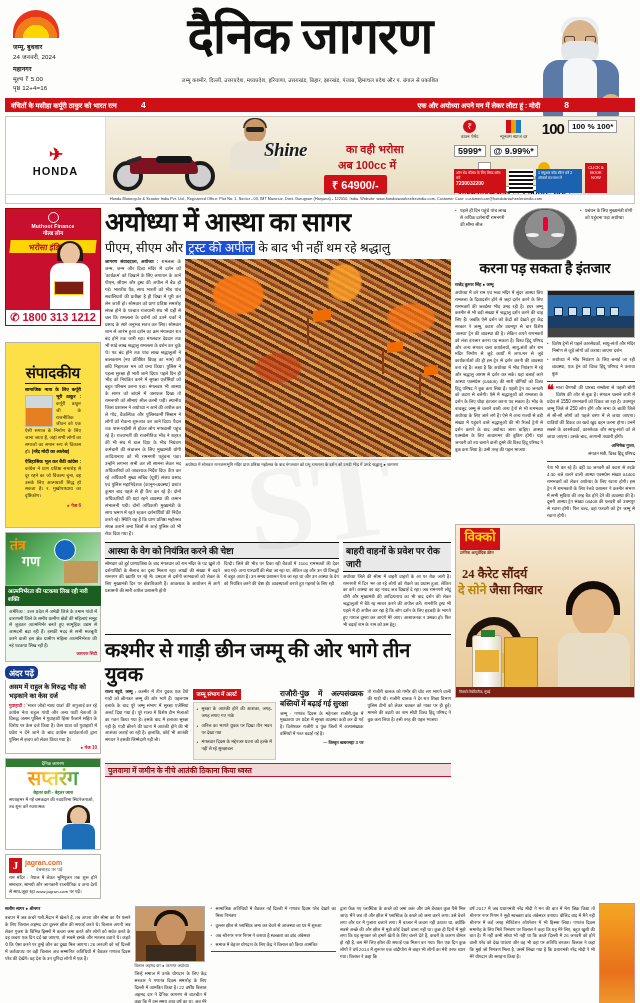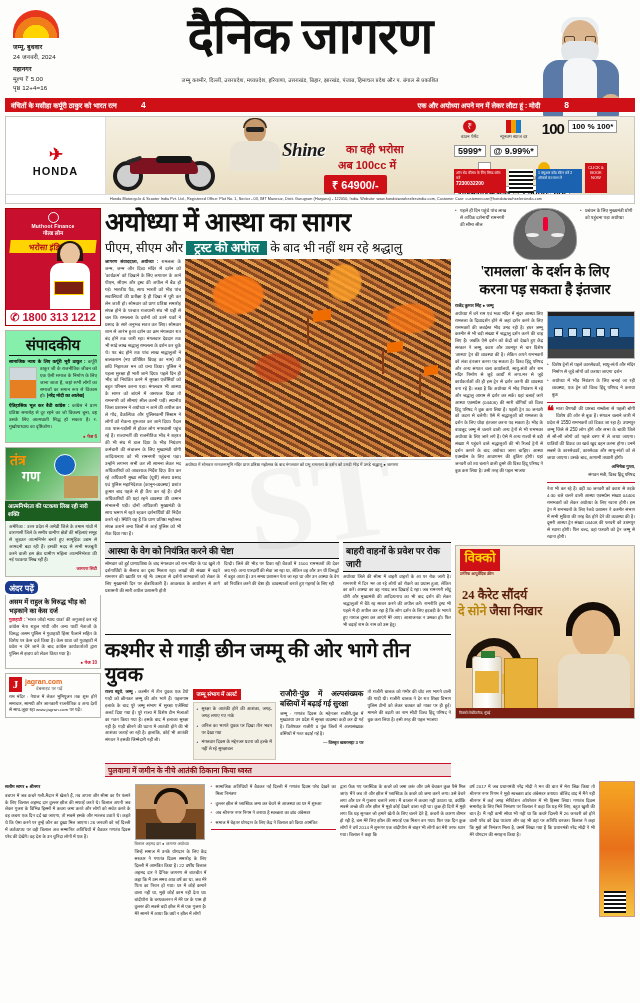--- a/index.html
+++ b/index.html
@@ -87,21 +87,21 @@
   .bike .w.l { left:1px; } .bike .w.r { right:1px; }
   .bike .body { position:absolute; left:18px; bottom:17px; width:68px; height:16px; background:#7d1220; border-radius:5px 14px 4px 4px;}
   .bike .seat { position:absolute; left:44px; bottom:28px; width:36px; height:7px; background:#161616; border-radius:4px;}
   .bike .hdl { position:absolute; left:14px; bottom:29px; width:16px; height:4px; background:#2a2a2a; border-radius:2px; transform:rotate(-18deg);}
   .rider { position:absolute; left:118px; top:2px; width:62px; height:52px; }
   .rider .h { position:absolute; left:20px; top:0; width:22px; height:24px; border-radius:50%; background:#c79a6d; }
   .rider .hr { position:absolute; left:19px; top:-1px; width:24px; height:10px; border-radius:12px 12px 0 0; background:#3a2a1c; }
   .rider .sg { position:absolute; left:22px; top:8px; width:18px; height:5px; background:#222; border-radius:2px; }
   .rider .b { position:absolute; left:6px; top:22px; width:50px; height:30px; border-radius:12px 12px 0 0; background:#e8e3d5; }
   .shine-txt {
-    position:absolute; left:176px; top:22px;
+    position:absolute; left:158px; top:22px;
     font-family:"Liberation Serif", serif; font-style:italic; font-weight:bold;
     font-size:19px; color:#1c1c1c; letter-spacing:-.5px;
     text-shadow: 1px 1px 0 #fff;
   }
   .shine-sub1 { position:absolute; left:240px; top:24px; font-size:11px; font-weight:bold; color:#b8121b; }
   .shine-sub2 { position:absolute; left:232px; top:40px; font-size:11px; font-weight:bold; color:#b8121b; }
   .price-tag {
     position:absolute; left:218px; top:58px; background:#d01017; color:#fff;
     font-size:11px; font-weight:bold; padding:2px 8px; border-radius:2px;
   }
@@ -151,21 +151,21 @@
   }
   .muthoot .lady { position:absolute; right:4px; bottom:16px; width:52px; height:66px; }
   .muthoot .lady .hd { position:absolute; left:16px; top:0; width:20px;height:22px;border-radius:50%;background:#e8c39e;}
   .muthoot .lady .hr { position:absolute; left:13px; top:-2px; width:26px;height:20px;border-radius:13px 13px 0 0;background:#241710;}
   .muthoot .lady .bd { position:absolute; left:6px; top:20px; width:40px;height:46px;border-radius:10px 10px 0 0;background:#fff;}
   .muthoot .lady .box { position:absolute; left:10px; top:38px; width:30px;height:14px;background:#7a1f12;border:1px solid #ffd400;}
   .muthoot .phone {
     position:absolute; bottom:0; left:0; right:0; height:15px; background:#fff;
     color:#c8102e; font-size:11px; font-weight:bold; text-align:center; line-height:15px;
   }
-  .box-card { border:1px solid #b9b6ae; margin-top:4px; padding:3px; background:#86efac; }
+  .box-card { border:1px solid #b9b6ae; margin-top:16px; padding:19px; background:#fde047; }
   .sec-title {
     font-family:"Liberation Serif", serif; font-weight:bold; font-size:15px;
     text-align:center; color:#111; border-bottom:1.5px solid #111; padding-bottom:1px; margin-bottom:3px;
   }
   .ed-item { font-size:4.6px; line-height:1.5; color:#1b1b1b; text-align:justify; }
   .ed-item b { color:#000; }
   .ed-pm { float:left; width:28px; height:32px; margin:1px 3px 1px 0; background:linear-gradient(180deg,#cfd8dc 0 40%,#e67e22 40% 100%); border:1px solid #bbb; }
   .ed-page { text-align:right; font-size:4.6px; color:#c8102e; font-weight:bold; margin-top:2px; }
 
   .tantra {
@@ -211,21 +211,21 @@
 
   
   .head-main {
     font-family:"Liberation Serif", serif; font-weight:bold;
     font-size:26px; line-height:30px; color:#111; letter-spacing:-.3px;
   }
   .sub-main {
     font-family:"Liberation Serif", serif; font-size:12.5px; line-height:16px;
     color:#111; margin-top:2px; font-weight:500;
   }
-  .sub-main .hl { background:#0f766e; color:#fff; padding:0 8px; font-weight:bold; }
+  .sub-main .hl { background:#1d4ed8; color:#fff; padding:0 2px; font-weight:normal; }
   .mid-grid { display:flex; gap:4px; margin-top:3px; }
   .mid-text { width:76px; flex:0 0 76px; font-size:4.5px; line-height:1.55; text-align:justify; color:#1b1b1b;}
   .mid-text .dl { font-weight:bold; }
   .photo-main {
     flex:1; height:198px; position:relative; overflow:hidden;
     background:
       radial-gradient(ellipse at 20% 18%, rgba(255,120,20,.85) 0 8%, transparent 9%),
       radial-gradient(ellipse at 60% 12%, rgba(255,160,40,.8) 0 7%, transparent 8%),
       radial-gradient(ellipse at 85% 30%, rgba(255,120,20,.7) 0 7%, transparent 8%),
       radial-gradient(ellipse at 35% 55%, rgba(200,60,20,.6) 0 9%, transparent 10%),
@@ -515,20 +515,31 @@
       <div class="andar-hd">अंदर पढ़ें</div>
       <div class="andar-box">
         <div class="andar-title">असम में राहुल के विरुद्ध भीड़ को भड़काने का केस दर्ज</div>
         <div class="andar-body">
           <b>गुवाहाटी :</b>
           <span>'भारत जोड़ो न्याय यात्रा' की अगुआई कर रहे कांग्रेस नेता राहुल गांधी और अन्य पार्टी नेताओं के विरुद्ध असम पुलिस ने गुवाहाटी हिंसा फैलाने सहित के विरोध पर केस दर्ज किया है। केस यात्रा को गुवाहाटी में प्रवेश न देने जाने के बाद कांग्रेस कार्यकर्ताओं द्वारा पुलिस से झड़प को लेकर किया गया है।</span>
         </div>
         <div class="andar-page">● <span>पेज 10</span></div>
       </div>
 
+      <div class="saptrang">
+        <div class="sr-tag">दैनिक जागरण</div>
+        <div class="sr-logo">सप्तरंग</div>
+        <div class="sr-sub">बेहतर करी · बेहतर जाब</div>
+        <div class="sr-txt">सप्ताहभर में नई चमकदार की नवप्रतिभा सिटनेजनाओ, तब शुरू करें रचनात्मक</div>
+        <div class="sr-lady">
+          <div class="hr"></div>
+            <div class="hd"></div>
+            <div class="bd"></div>
+        </div>
+      </div>
 
       <div class="jag-box">
         <div class="jag-hd">
           <div class="jag-j">J</div>
           <div>
             <div class="jag-url">jagran.com</div>
             <div class="jag-sub">वेबसाइट पर पढ़ें</div>
           </div>
         </div>
         <div class="jag-body">राम मंदिर : नेपाल में लेकर भूमिपूजन तक शुरू होने समाचार, सामग्री और जानकारी राजनीतिक व अन्य देशों से साथ-जुड़ा रहा www.jagran.com पर पढ़ें।</div>
@@ -608,21 +619,20 @@
         </ul>
         <div class="deity">
           <div class="tilak"></div>
             <div class="eye l"></div>
             <div class="eye r"></div>
         </div>
         <ul class="bullets-top" style="flex:1">
           <li>प्रबंधन के लिए मुख्यमंत्री योगी को पहुंचना पड़ा अयोध्या</li>
         </ul>
       </div>
-      <div class="head-r" style="margin-top:3px">'रामलला' के दर्शन के लिए</div>
       <div class="head-r">करना पड़ सकता है इंतजार</div>
       <div class="byline" style="margin-top:3px">राजेंद्र कुमार सिंह ● जम्मू</div>
 
       <div class="r-grid">
         <div class="c">अयोध्या में बने राम एवं भव्य मंदिर में सुंदर आस्था लिए रामलला के दिव्यदर्शन होने से जहां दर्शन करने के लिए रामभक्तों की जबर्दस्त भीड़ उमड़ रही है। इधर जम्मू कश्मीर से भी बड़ी संख्या में श्रद्धालु दर्शन करने की चाह लिए हैं। जबकि ऐसे दर्शन को केंद्रों को देखते हुए केंद्र सरकार ने जम्मू, कटरा और उधमपुर से चार विशेष 'आस्था' ट्रेन की व्यवस्था की है। लेकिन अपने रामभक्तों को लंबा इंतजार करना पड़ सकता है। विश्व हिंदू परिषद और अन्य संगठन चला कार्यालयों, साधु-संतों और राम मंदिर निर्माण से जुड़े कार्यों में लगा-मन से जुड़े कार्यकर्ताओं की ही इस ट्रेन से दर्शन करनी की व्यवस्था बना रहे हैं। लक्ष्य है कि अयोध्या में भीड़ नियंत्रण में रहे और श्रद्धालु आराम से दर्शन कर सकें। यहां चलाई जाने आस्था एक्सप्रेस (04406) की सारी बोगियों को विश्व हिंदू परिषद ने बुक करा लिया है। पहली ट्रेन 30 जनवरी को कटरा से चलेगी। ऐसे में श्रद्धालुओं को रामलला के दर्शन के लिए थोड़ा इंतजार करना पड़ सकता है। भीड़ के बावजूद जम्मू से चलाने वाली अन्य ट्रेनों से भी रामभक्त अयोध्या के लिए जाने लगे हैं। ऐसे में अन्य राज्यों से बड़ी संख्या में पहुंचने वाले श्रद्धालुओं की भी रिजर्व ट्रेनों से दर्शन कराने के बाद अयोध्या जाना चाहिए। आस्था एक्सप्रेस के लिए आवागमन की बुकिंग होगी। यहां जनवरी को तय चलाने वाली दूसरे की विश्व हिंदू परिषद ने बुक करा लिया है। उसी तरह की पहल भाजपा</div>
         <div class="c">
           <div class="train-photo">
             <div class="win" style="left:6px"></div>
               <div class="win" style="left:20px"></div>
             <div class="win" style="left:34px"></div>

